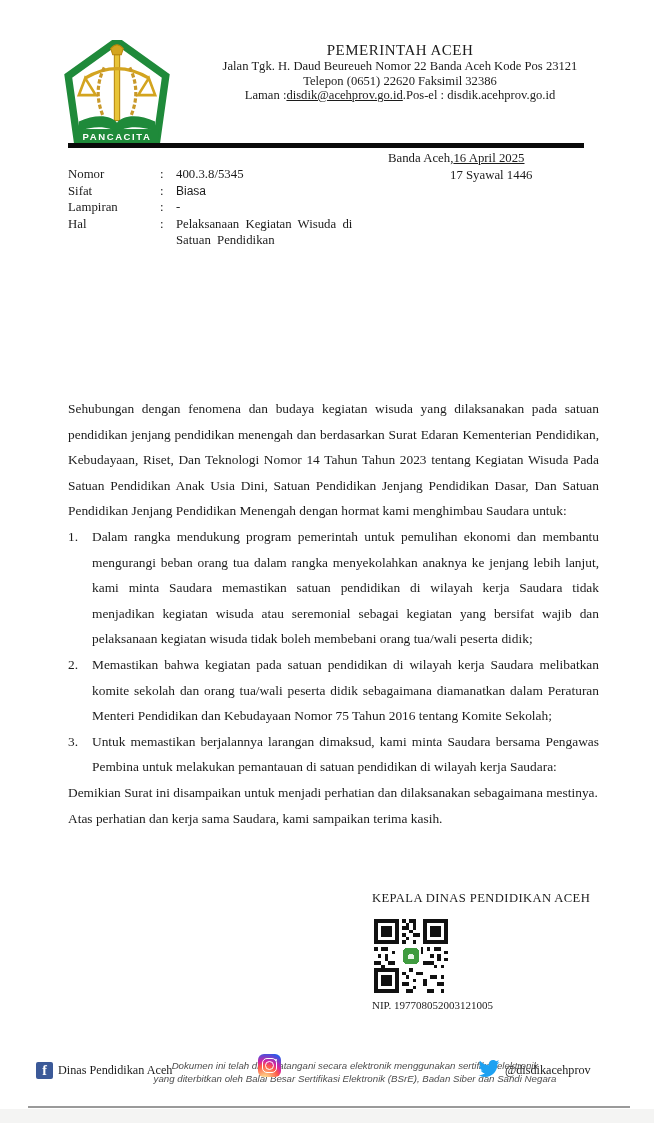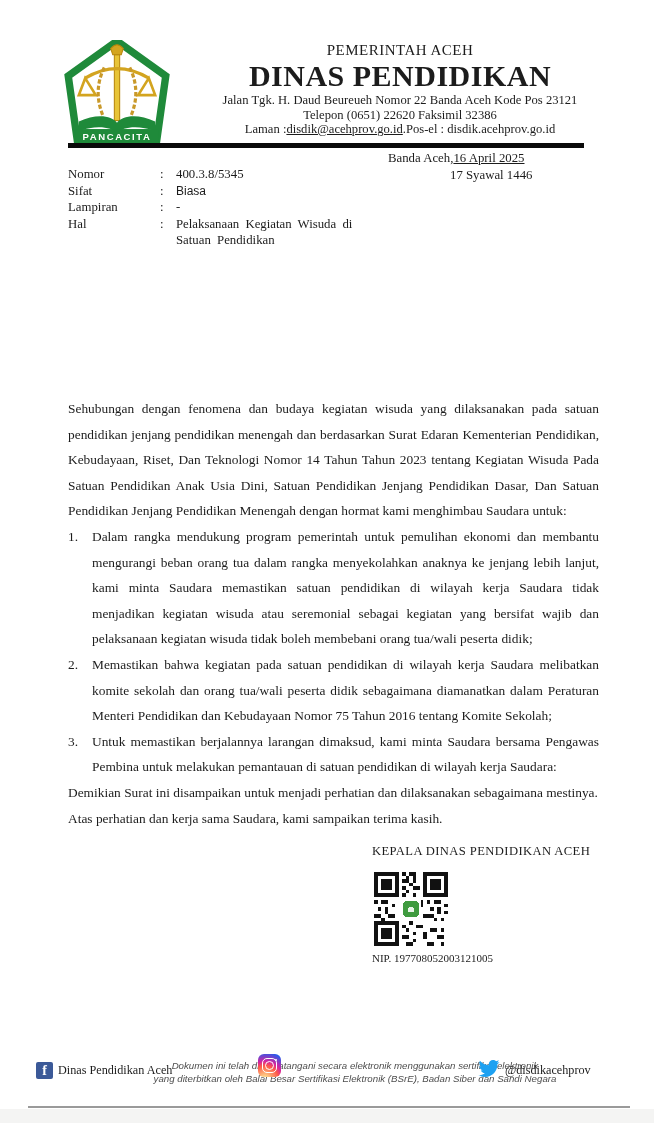--- a/index.html
+++ b/index.html
@@ -38,21 +38,21 @@
   
   .recipient{position:absolute;left:68px;top:288px;font-size:13.2px;line-height:18.5px;}
   .recipient .wide{word-spacing:3.5px;}
   .recipient .di{margin-top:17px;}
   
   .body-text{position:absolute;left:68px;top:396px;width:531px;font-size:13.4px;line-height:25.6px;text-align:justify;}
   .list-item{display:flex;}
   .list-num{width:24px;flex:none;}
   .list-content{flex:1;text-align:justify;}
   
-  .sig{position:absolute;left:372px;top:844px;font-size:12.6px;}
+  .sig{position:absolute;left:372px;top:891px;font-size:12.6px;}
   .sig-title{letter-spacing:.4px;}
   .qr{margin:13px 0 4px 2px;width:74px;height:74px;display:block;}
   .sig-name{line-height:17px;}
   .sig-nip{font-size:11px;}
   
   .footer{position:absolute;left:0;top:1056px;width:654px;height:40px;font-size:12.2px;}
   .fb-group{position:absolute;left:36px;top:6px;display:flex;align-items:center;}
   .fb-icon{width:17px;height:17px;background:#3b5998;border-radius:2px;color:#fff;
     font-weight:bold;font-size:14px;text-align:center;line-height:17px;margin-right:5px;
     font-family:"Liberation Serif", serif;}
@@ -85,21 +85,20 @@
       <path d="M20,36 L14,52 L30,52 Z" fill="none" stroke="#d3a41f" stroke-width="2.5"></path>
       <path d="M80,36 L70,52 L86,52 Z" fill="none" stroke="#d3a41f" stroke-width="2.5"></path>
       <path d="M38,26 C30,42 31,58 37,72" fill="none" stroke="#c9992a" stroke-width="3" stroke-dasharray="4 2"></path>
       <path d="M62,26 C70,42 69,58 63,72" fill="none" stroke="#c9992a" stroke-width="3" stroke-dasharray="4 2"></path>
       <path d="M14,77 C30,69 45,71 50,78 C55,71 70,69 86,77 L86,86 C70,80 55,82 50,88 C45,82 30,80 14,86 Z" fill="#1f8a3a"></path>
       <rect x="11" y="84" width="78" height="13" fill="#1f8a3a"></rect>
       <text x="50" y="94" text-anchor="middle" font-family="Liberation Sans, sans-serif" font-size="9" font-weight="bold" fill="#ffffff" letter-spacing="1.5">PANCACITA</text>
     </svg>
     <div class="head-text">
       <div class="gov">PEMERINTAH ACEH</div>
-      <div class="dept">DINAS PENDIDIKAN</div>
       <div class="addr">Jalan Tgk. H. Daud Beureueh Nomor 22 Banda Aceh Kode Pos 23121</div>
       <div class="addr">Telepon (0651) 22620 Faksimil 32386</div>
       <div class="addr"><span>Laman :</span><span class="u-link">disdik@acehprov.go.id</span><span>.Pos-el : </span><span>disdik.acehprov.go.id</span></div>
     </div>
     <div class="head-rule"></div>
   </div>
 
   <div class="dateline">
     <div><span>Banda Aceh,</span><span class="date-underline">16 April 2025</span></div>
     <div class="hijri">17 Syawal 1446</div>

